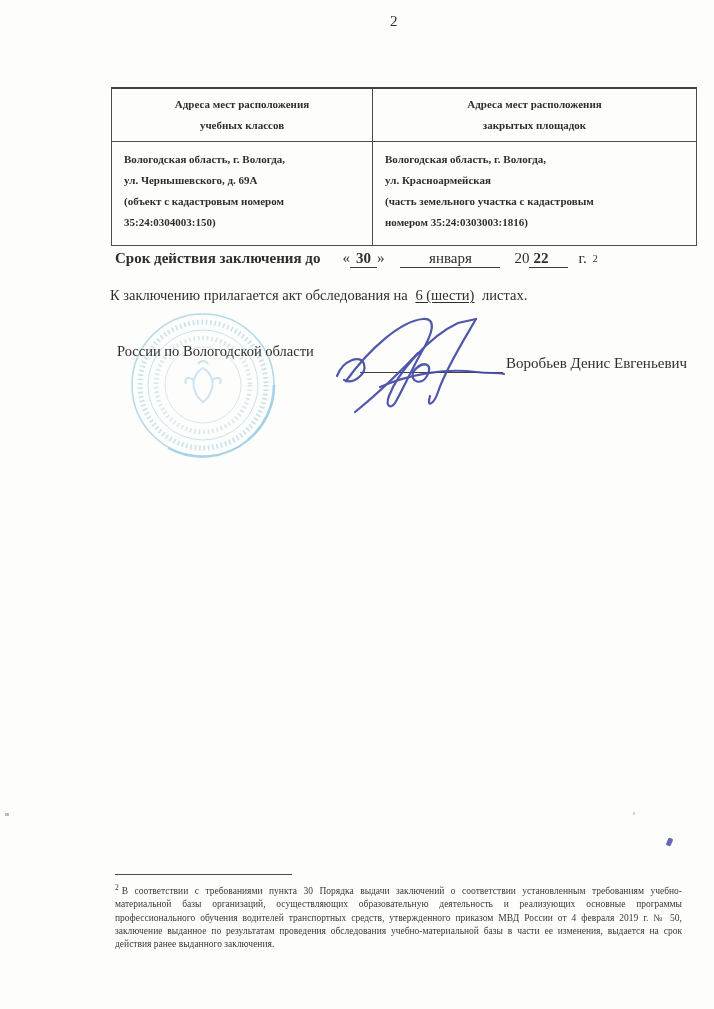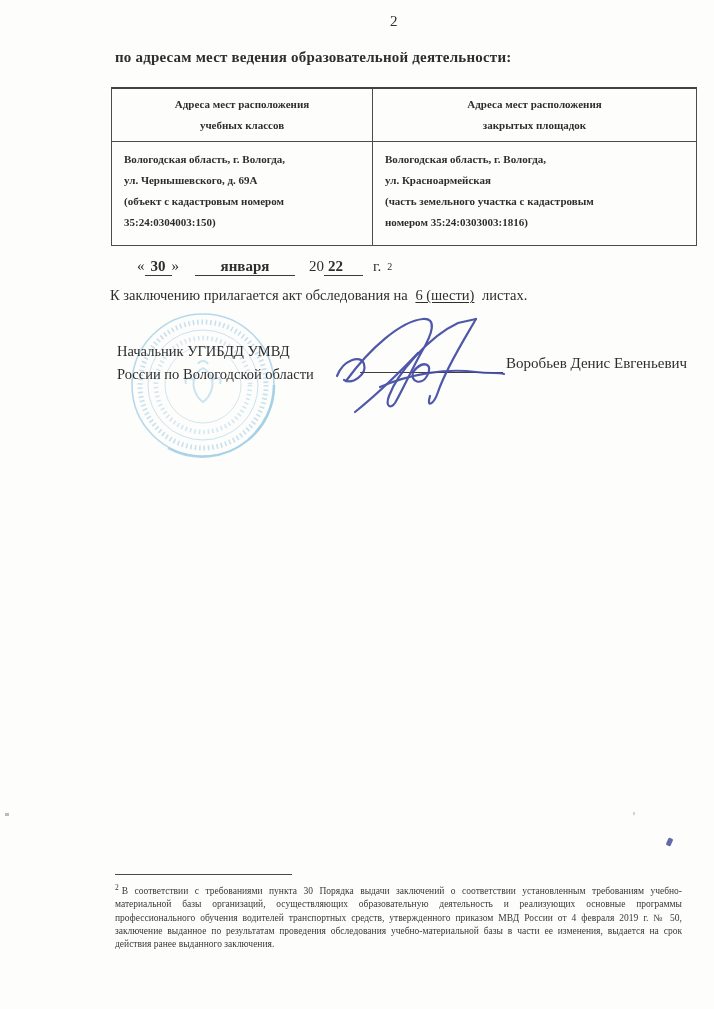--- a/index.html
+++ b/index.html
@@ -54,24 +54,23 @@
     display:flex; align-items:baseline; white-space:nowrap;
   }
   .validity-line .lbl { font-weight:bold; }
   .validity-line .oq { margin-left:22px; }
   .u-day {
     font-weight:bold; border-bottom:1.2px solid #3a3a3a;
     padding:0 6px; text-align:right; display:inline-block;
   }
   .validity-line .cq { margin-right:16px; }
   .u-month {
-    font-weight:bold; border-bottom:1.2px solid #3a3a3a;
+    font-weight:normal; border-bottom:1.2px solid #3a3a3a;
     width:100px; text-align:center; display:inline-block;
     margin-right:14px;
-    margin-top:8px;
   }
   .u-year {
     font-weight:bold; border-bottom:1.2px solid #3a3a3a;
     padding:0 20px 0 4px; display:inline-block;
   }
   .validity-line .era { margin-left:10px; }
   .fn-ref { font-size:10px; margin-left:6px; position:relative; top:-1px; }
 
   .attachment-line {
     position:absolute; top:287px; left:110px;
@@ -131,21 +130,20 @@
     transform:rotate(24deg); border-radius:1.5px; opacity:.85;
   }
 </style>
 </head>
 <body>
 
 <div class="page">
 
   <div class="page-number">2</div>
 
-  <div class="section-heading">по адресам мест ведения образовательной деятельности:</div>
 
   <table class="addresses">
     <tbody>
         <tr class="hdr">
       <th class="col-1">Адреса мест расположения
 учебных классов</th>
       <th class="col-2">Адреса мест расположения
 закрытых площадок</th>
     </tr>
     <tr>
@@ -155,20 +153,21 @@
 35:24:0304003:150)</td>
       <td>Вологодская область, г. Вологда,
 ул. Красноармейская
 (часть земельного участка с кадастровым
 номером 35:24:0303003:1816)</td>
     </tr>
   </tbody>
     </table>
 
   <div class="validity-line">
+    <span class="lbl">Срок действия заключения до</span>
     <span class="oq">«</span>
     <span class="u-day">30</span>
     <span class="cq">»</span>
     <span class="u-month">января</span>
     <span>20</span>
     <span class="u-year">22</span>
     <span class="era">г.</span>
     <sup class="fn-ref">2</sup>
   </div>
 
@@ -189,21 +188,20 @@
       <circle cx="75" cy="75" r="38" stroke-width="1" opacity="0.5"></circle>
       <g opacity="0.55" stroke-width="2">
         <path d="M 75,58 C 68,62 64,70 66,78 C 68,86 72,90 75,92 C 78,90 82,86 84,78 C 86,70 82,62 75,58 Z"></path>
         <path d="M 66,70 C 60,66 56,68 58,74 M 84,70 C 90,66 94,68 92,74"></path>
         <path d="M 70,54 C 72,50 78,50 80,54"></path>
       </g>
     </g>
   </svg>
 
   <div class="official-position">
-    <div>Начальник УГИБДД УМВД</div>
     <div>России по Вологодской области</div>
   </div>
 
   <div class="signature-rule"></div>
 
   <svg class="signature" viewBox="0 0 190 110">
     <g fill="none" stroke="#414aa3" stroke-width="2.2" stroke-linecap="round" opacity="0.92">
       <path d="M 12,68 C 18,52 36,46 39,56 C 42,66 28,77 19,72"></path>
       <path d="M 21,73 C 45,40 76,13 98,11 C 112,10 108,25 96,45 C 86,63 76,85 70,95 C 66,101 60,99 64,88 C 72,66 103,29 133,15 L 151,11"></path>
       <path d="M 151,11 C 140,30 121,60 113,84 C 109,96 101,101 105,88"></path>

